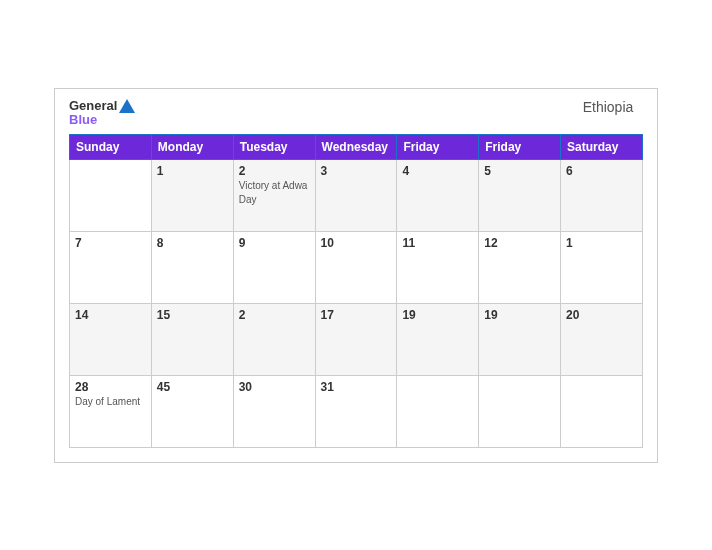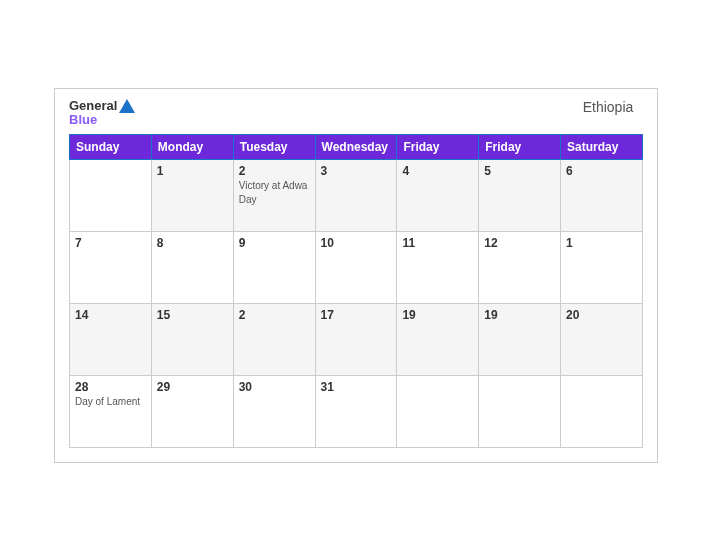--- a/index.html
+++ b/index.html
@@ -204,21 +204,21 @@
           <td>
             <span class="day-number">19</span>
           </td>
           <td>
             <span class="day-number">20</span>
           </td>
         </tr>
         <tr>
           <td><span class="day-number">28</span><span class="event-text">Day of Lament</span></td>
           <td>
-            <span class="day-number">29</span>
+            <span class="day-number">45</span>
           </td>
           <td>
             <span class="day-number">30</span>
           </td>
           <td>
             <span class="day-number">31</span>
           </td>
           <td class="empty-cell"></td>
           <td class="empty-cell"></td>
           <td class="empty-cell"></td>

